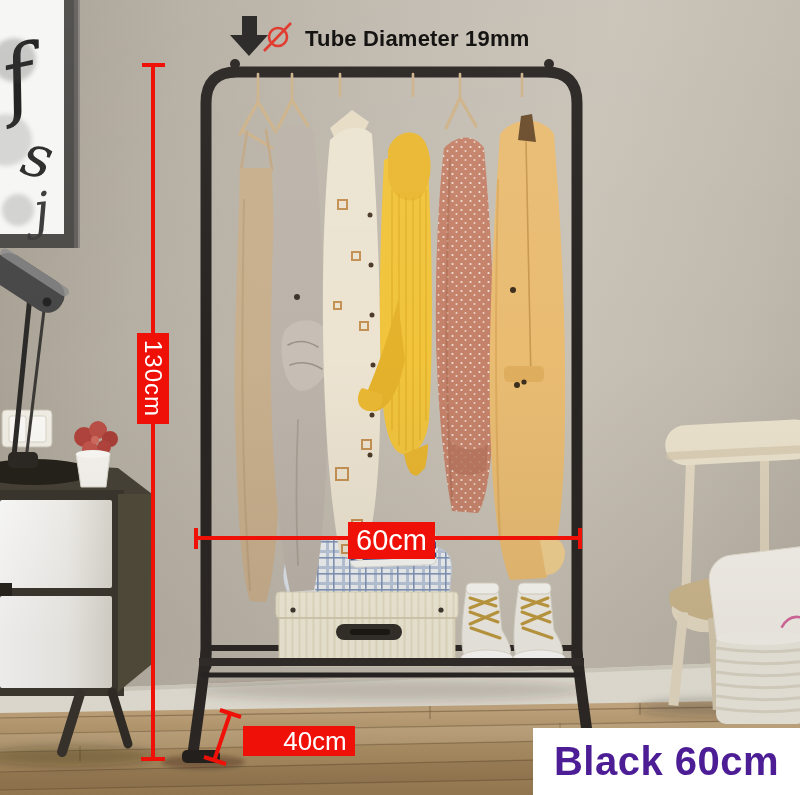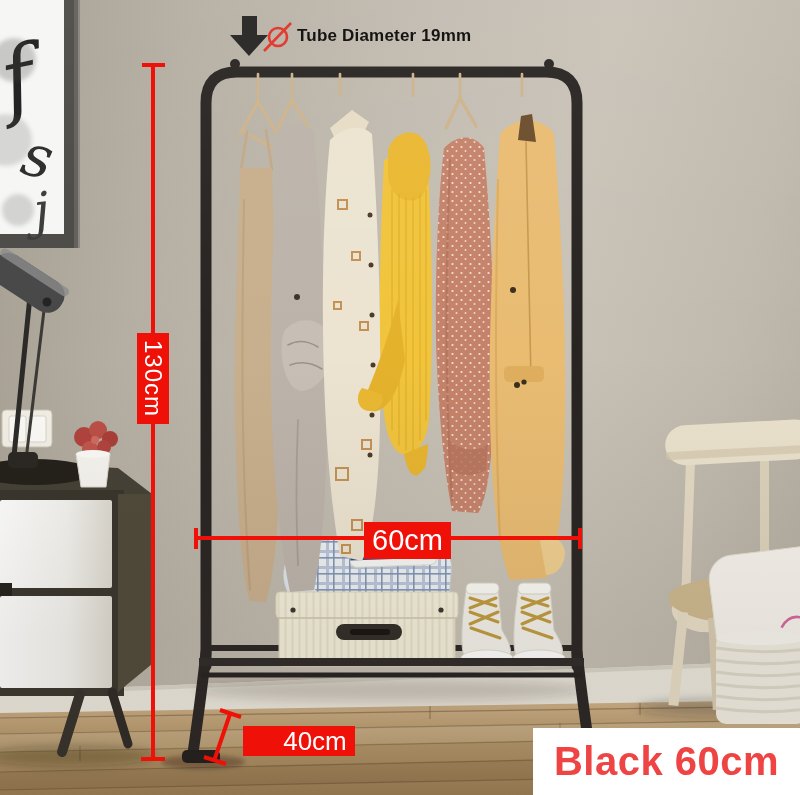--- a/index.html
+++ b/index.html
@@ -13,30 +13,30 @@
     background:linear-gradient(180deg,rgba(255,255,255,.05) 0%,rgba(0,0,0,0) 45%,rgba(70,60,50,.10) 80%);
     pointer-events:none;
   }
   svg{position:absolute;left:0;top:0;}
   .label{
     position:absolute;display:flex;align-items:center;justify-content:center;
     background:#ef1008;color:#fff;line-height:1;z-index:40;
   }
   #height-label{left:137px;top:333px;width:32px;height:91px;font-size:24px;}
   #height-label span{writing-mode:vertical-rl;text-orientation:mixed;letter-spacing:1px;}
-  #width-label{left:364px;top:522px;width:87px;height:37px;font-size:29px;text-align:center;}
+  #width-label{left:348px;top:522px;width:87px;height:37px;font-size:29px;text-align:center;}
   #depth-label{left:243px;top:726px;width:80px;height:30px;font-size:26px;padding-left:32px;}
   #tube-label{
-    position:absolute;left:297px;top:26px;z-index:40;
-    font-size:17px;font-weight:700;color:#151412;letter-spacing:.2px;
+    position:absolute;left:305px;top:26px;z-index:40;
+    font-size:22px;font-weight:700;color:#151412;letter-spacing:.2px;
   }
   #variant-badge{
     position:absolute;left:533px;top:728px;width:267px;height:67px;z-index:50;
     background:#ffffff;display:flex;align-items:center;justify-content:center;
-    font-size:40px;font-weight:700;color:#ef4444;letter-spacing:.5px;
+    font-size:40px;font-weight:700;color:#4c1d95;letter-spacing:.5px;
   }
   .art-glyph{font-family:"DejaVu Serif",serif;font-style:italic;}
 </style>
 </head>
 <body>
 
 <div id="stage">
 
   <svg width="800" height="795" viewBox="0 0 800 795">
     <defs>

